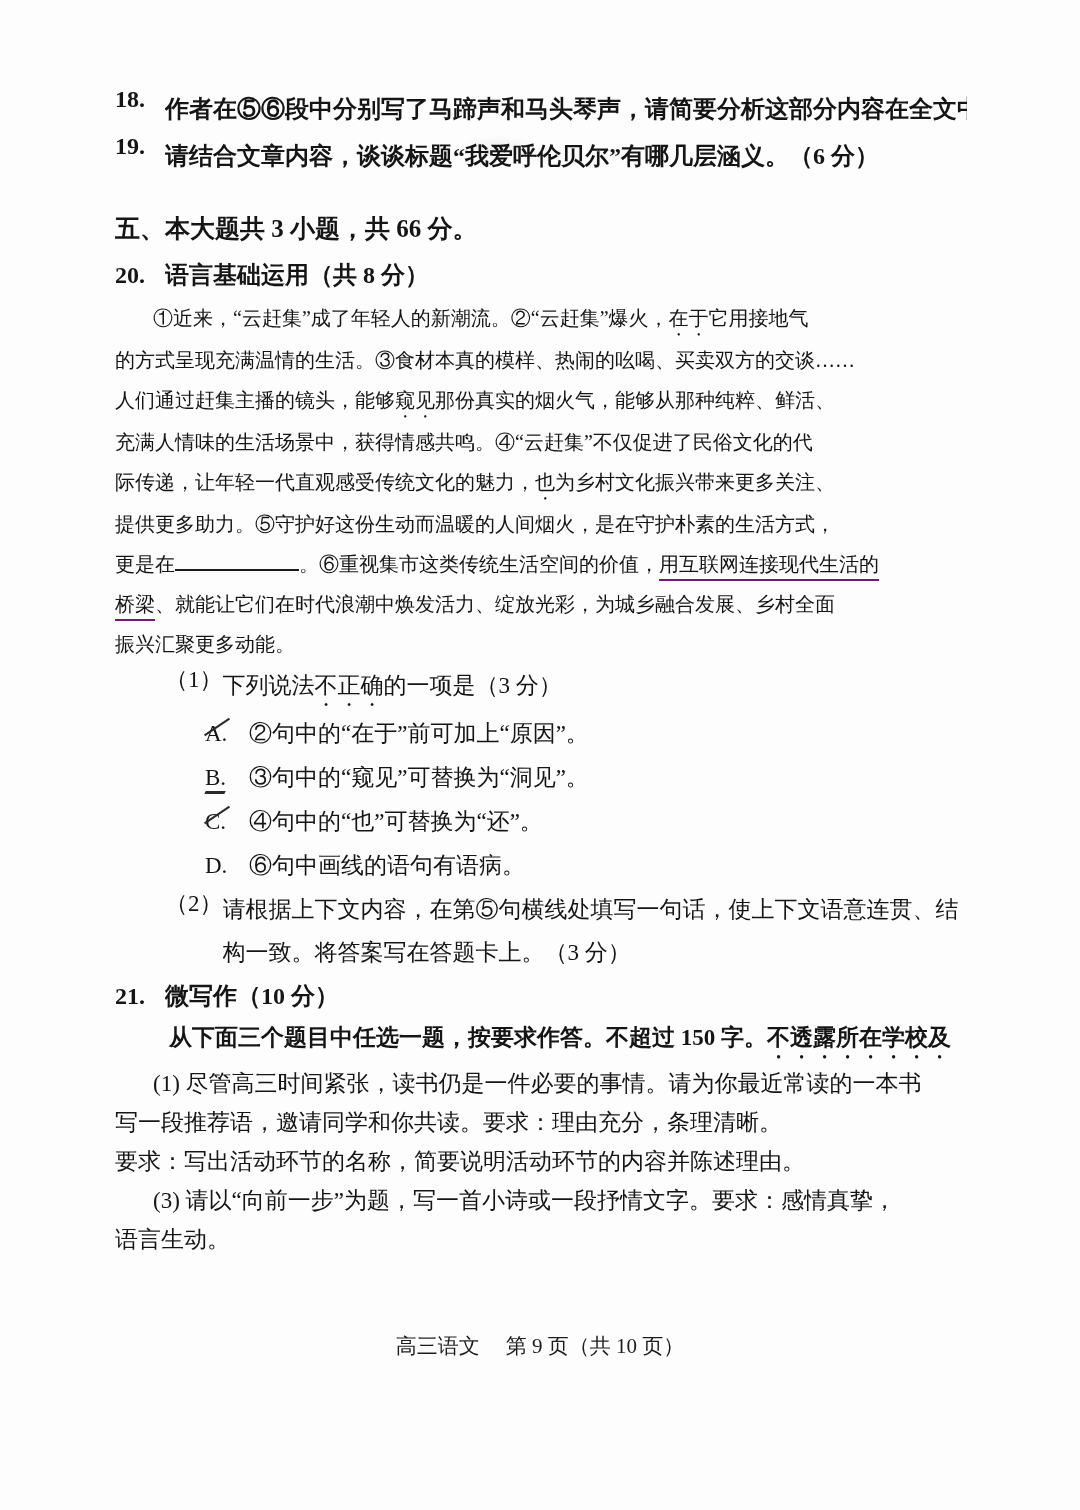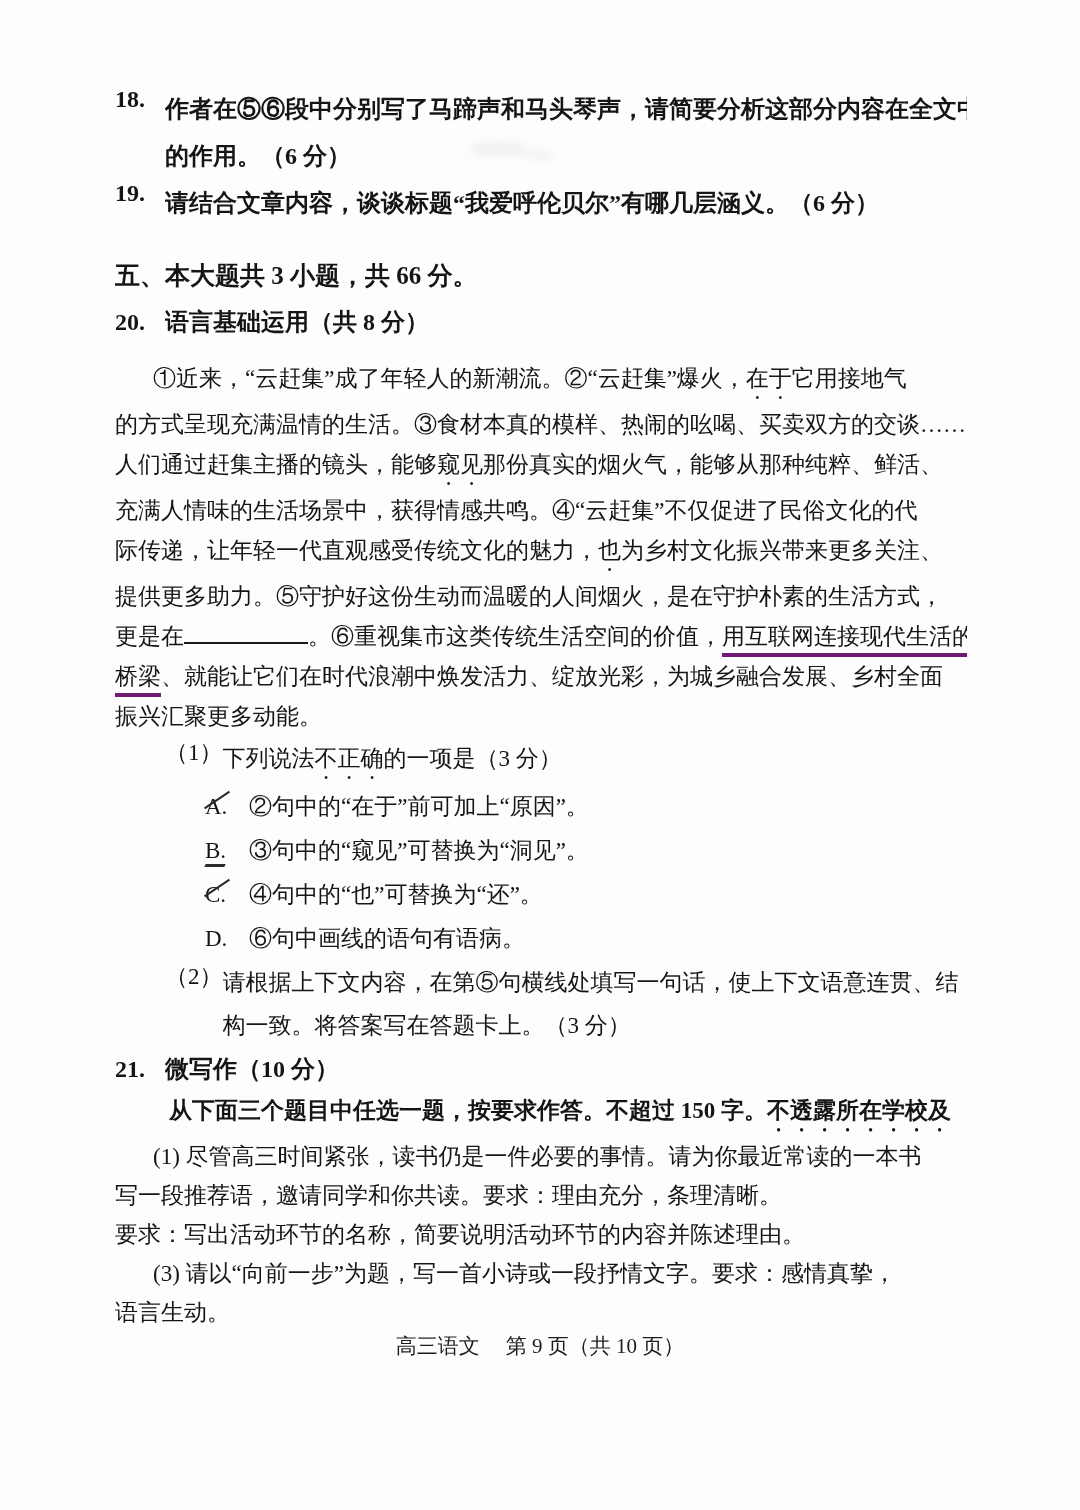--- a/index.html
+++ b/index.html
@@ -23,32 +23,32 @@
   .line{white-space:nowrap;overflow:hidden;}
   
   .q-row{display:flex;align-items:flex-start;}
   .q-num{flex:0 0 50px;}
   .q-body{flex:1;min-width:0;}
   .hei{font-weight:700;font-size:24px;}
   .q18 .line,.q19 .line{line-height:47px;}
   .sec5{margin-top:26px;line-height:46px;font-size:25px;}
   .q20-head{line-height:46px;align-items:center;}
   
-  .para{font-weight:400;font-size:23px;margin-top:14px;}
+  .para{font-weight:400;font-size:20px;}
   .para .line{line-height:40px;}
   .indent{text-indent:38px;}
   
   .emdot{
     -webkit-text-emphasis:filled dot #151515;
     -webkit-text-emphasis-position:under right;
     text-emphasis:filled dot #151515;
     text-emphasis-position:under right;
   }
   
-  .ul{border-bottom:6px solid #701a75;padding-bottom:4px;}
+  .ul{border-bottom:2px solid #701a75;padding-bottom:4px;}
   
   .blank{
     display:inline-block;
     width:124px;height:4px;
     border-bottom:2px solid #1a1a1a;
     vertical-align:baseline;
   }
   
   .subq{margin-left:50px;font-size:23px;}
   .subq .line{line-height:43px;}
@@ -93,21 +93,20 @@
 <div class="page">
   <div class="smudge s1"></div>
   <div class="smudge s2"></div>
 
   <div class="content">
 
     <div class="q-row hei q18">
       <span class="q-num">18.</span>
       <div class="q-body">
         <div class="line">作者在⑤⑥段中分别写了马蹄声和马头琴声，请简要分析这部分内容在全文中</div>
-        <div class="line">的作用。（6 分）</div>
       </div>
     </div>
 
     <div class="q-row hei q19">
       <span class="q-num">19.</span>
       <div class="q-body">
         <div class="line">请结合文章内容，谈谈标题“我爱呼伦贝尔”有哪几层涵义。（6 分）</div>
       </div>
     </div>
 

